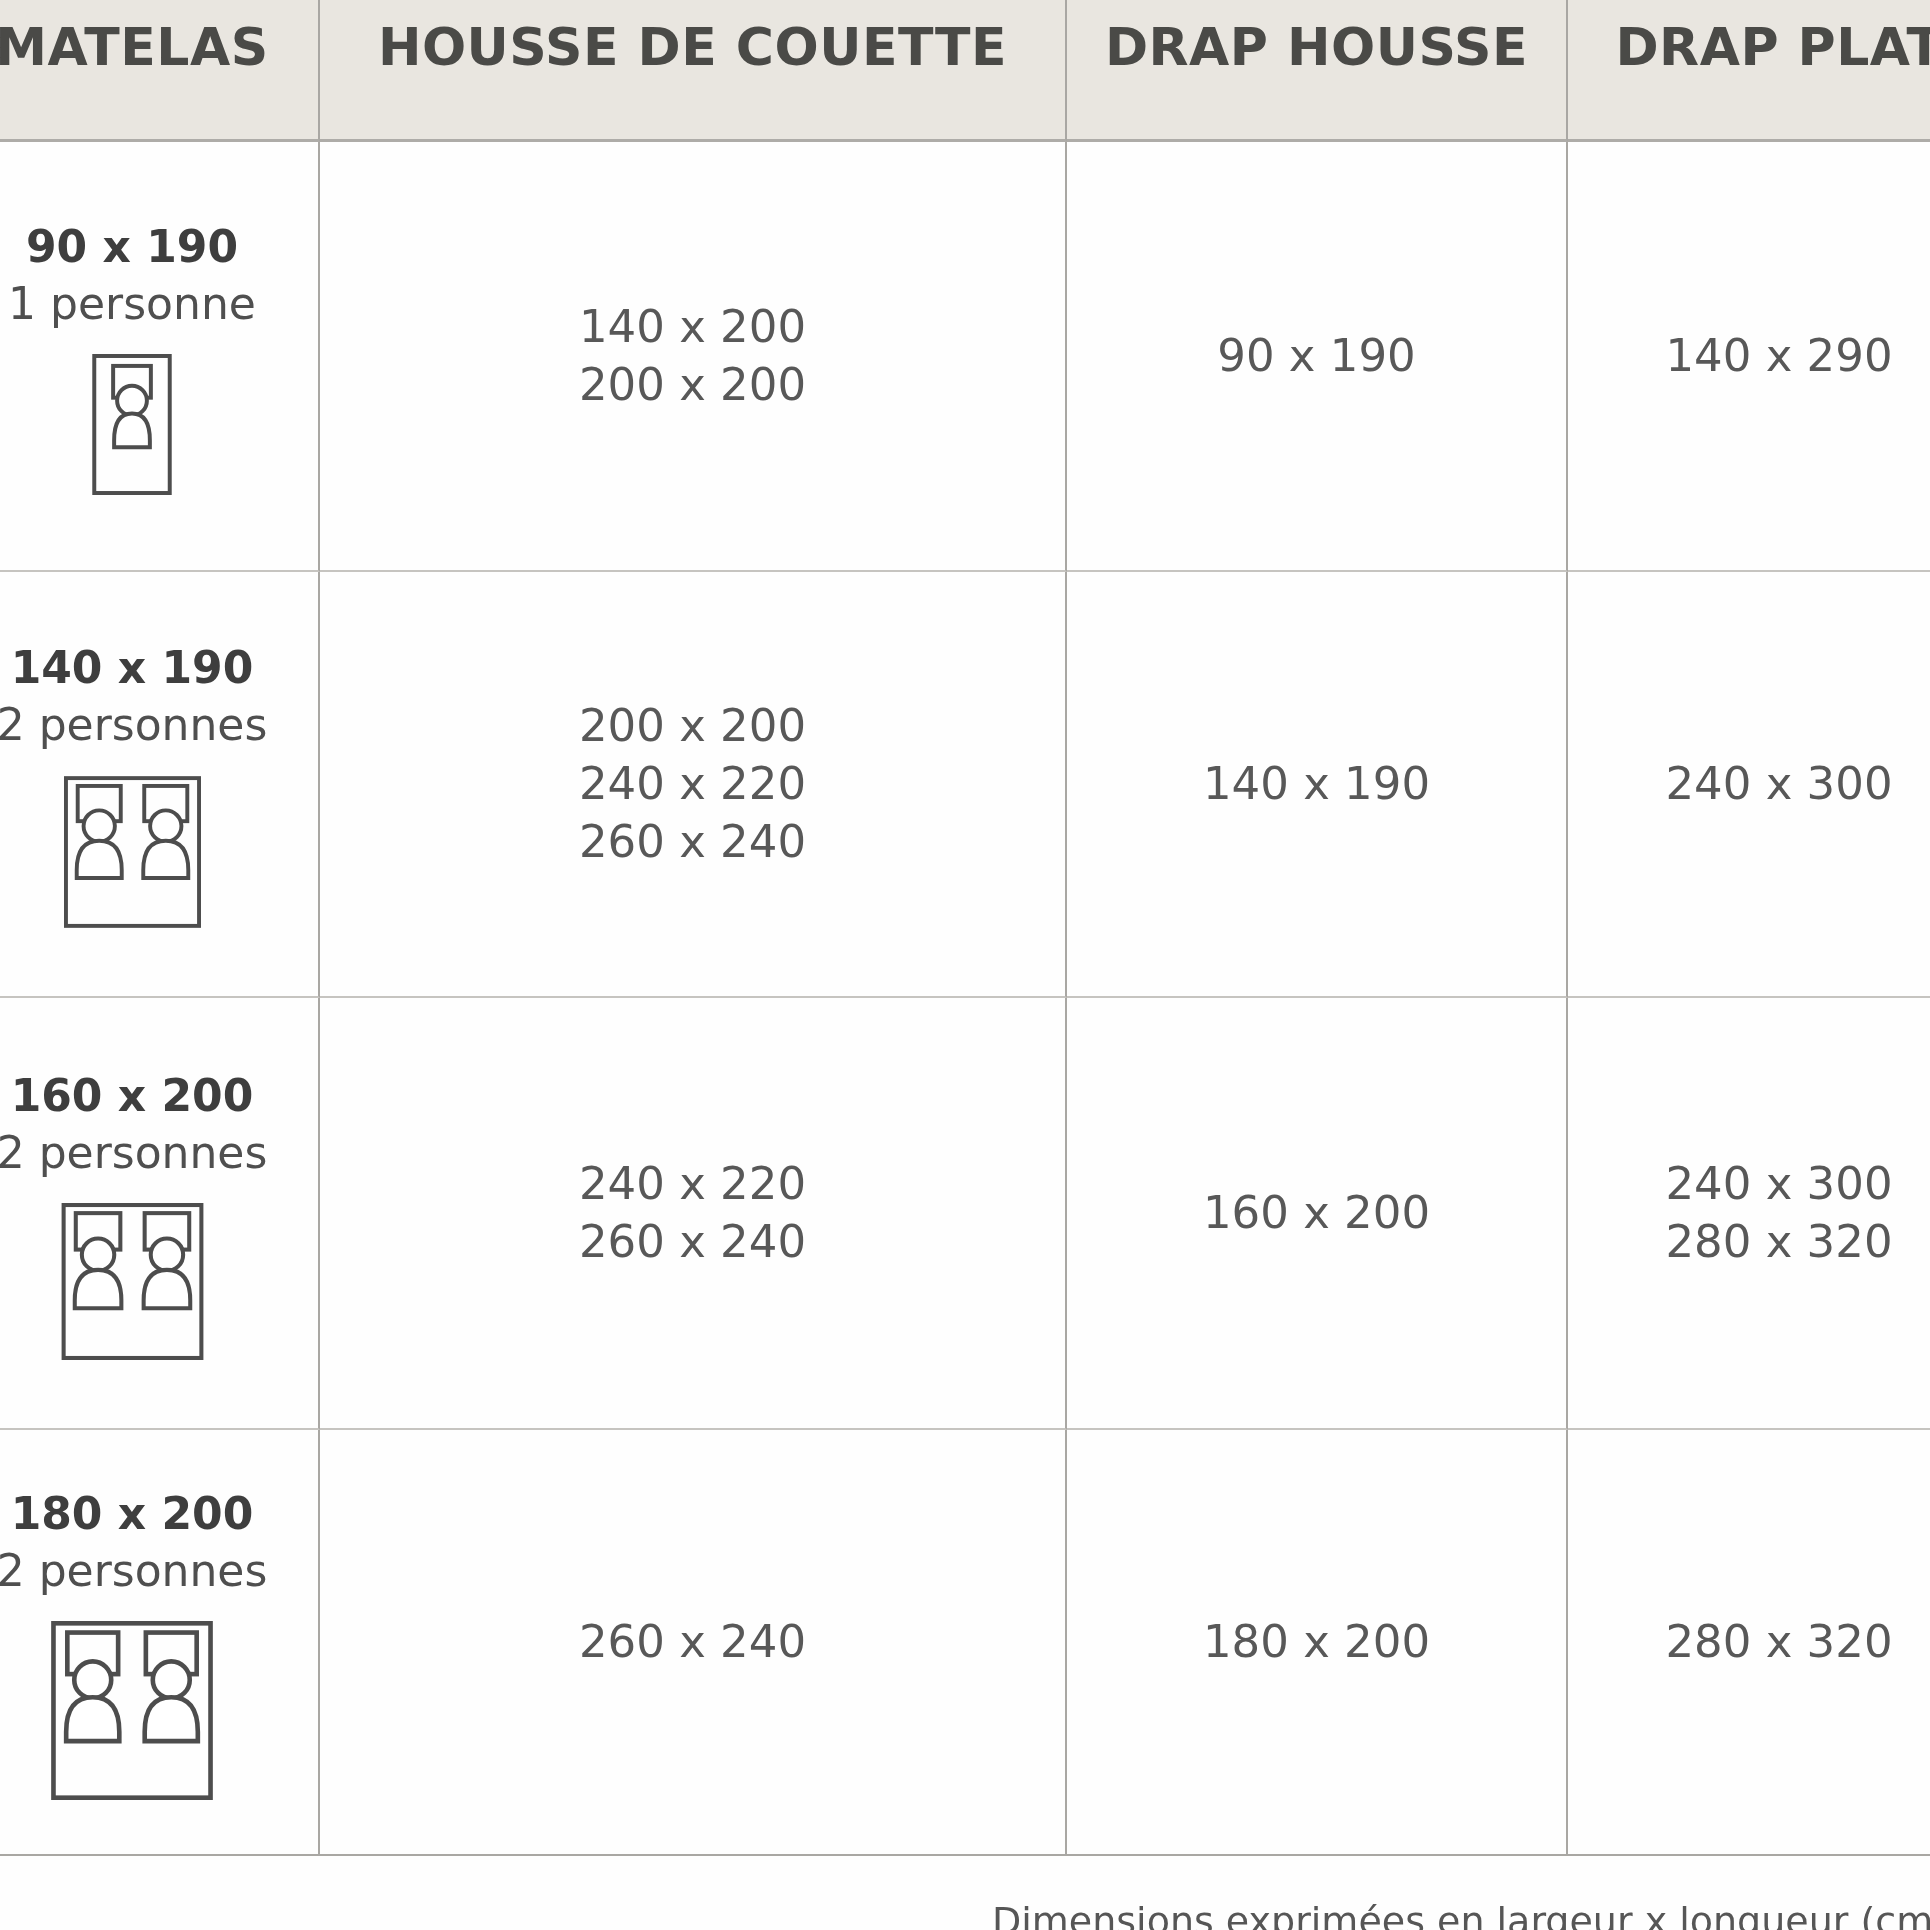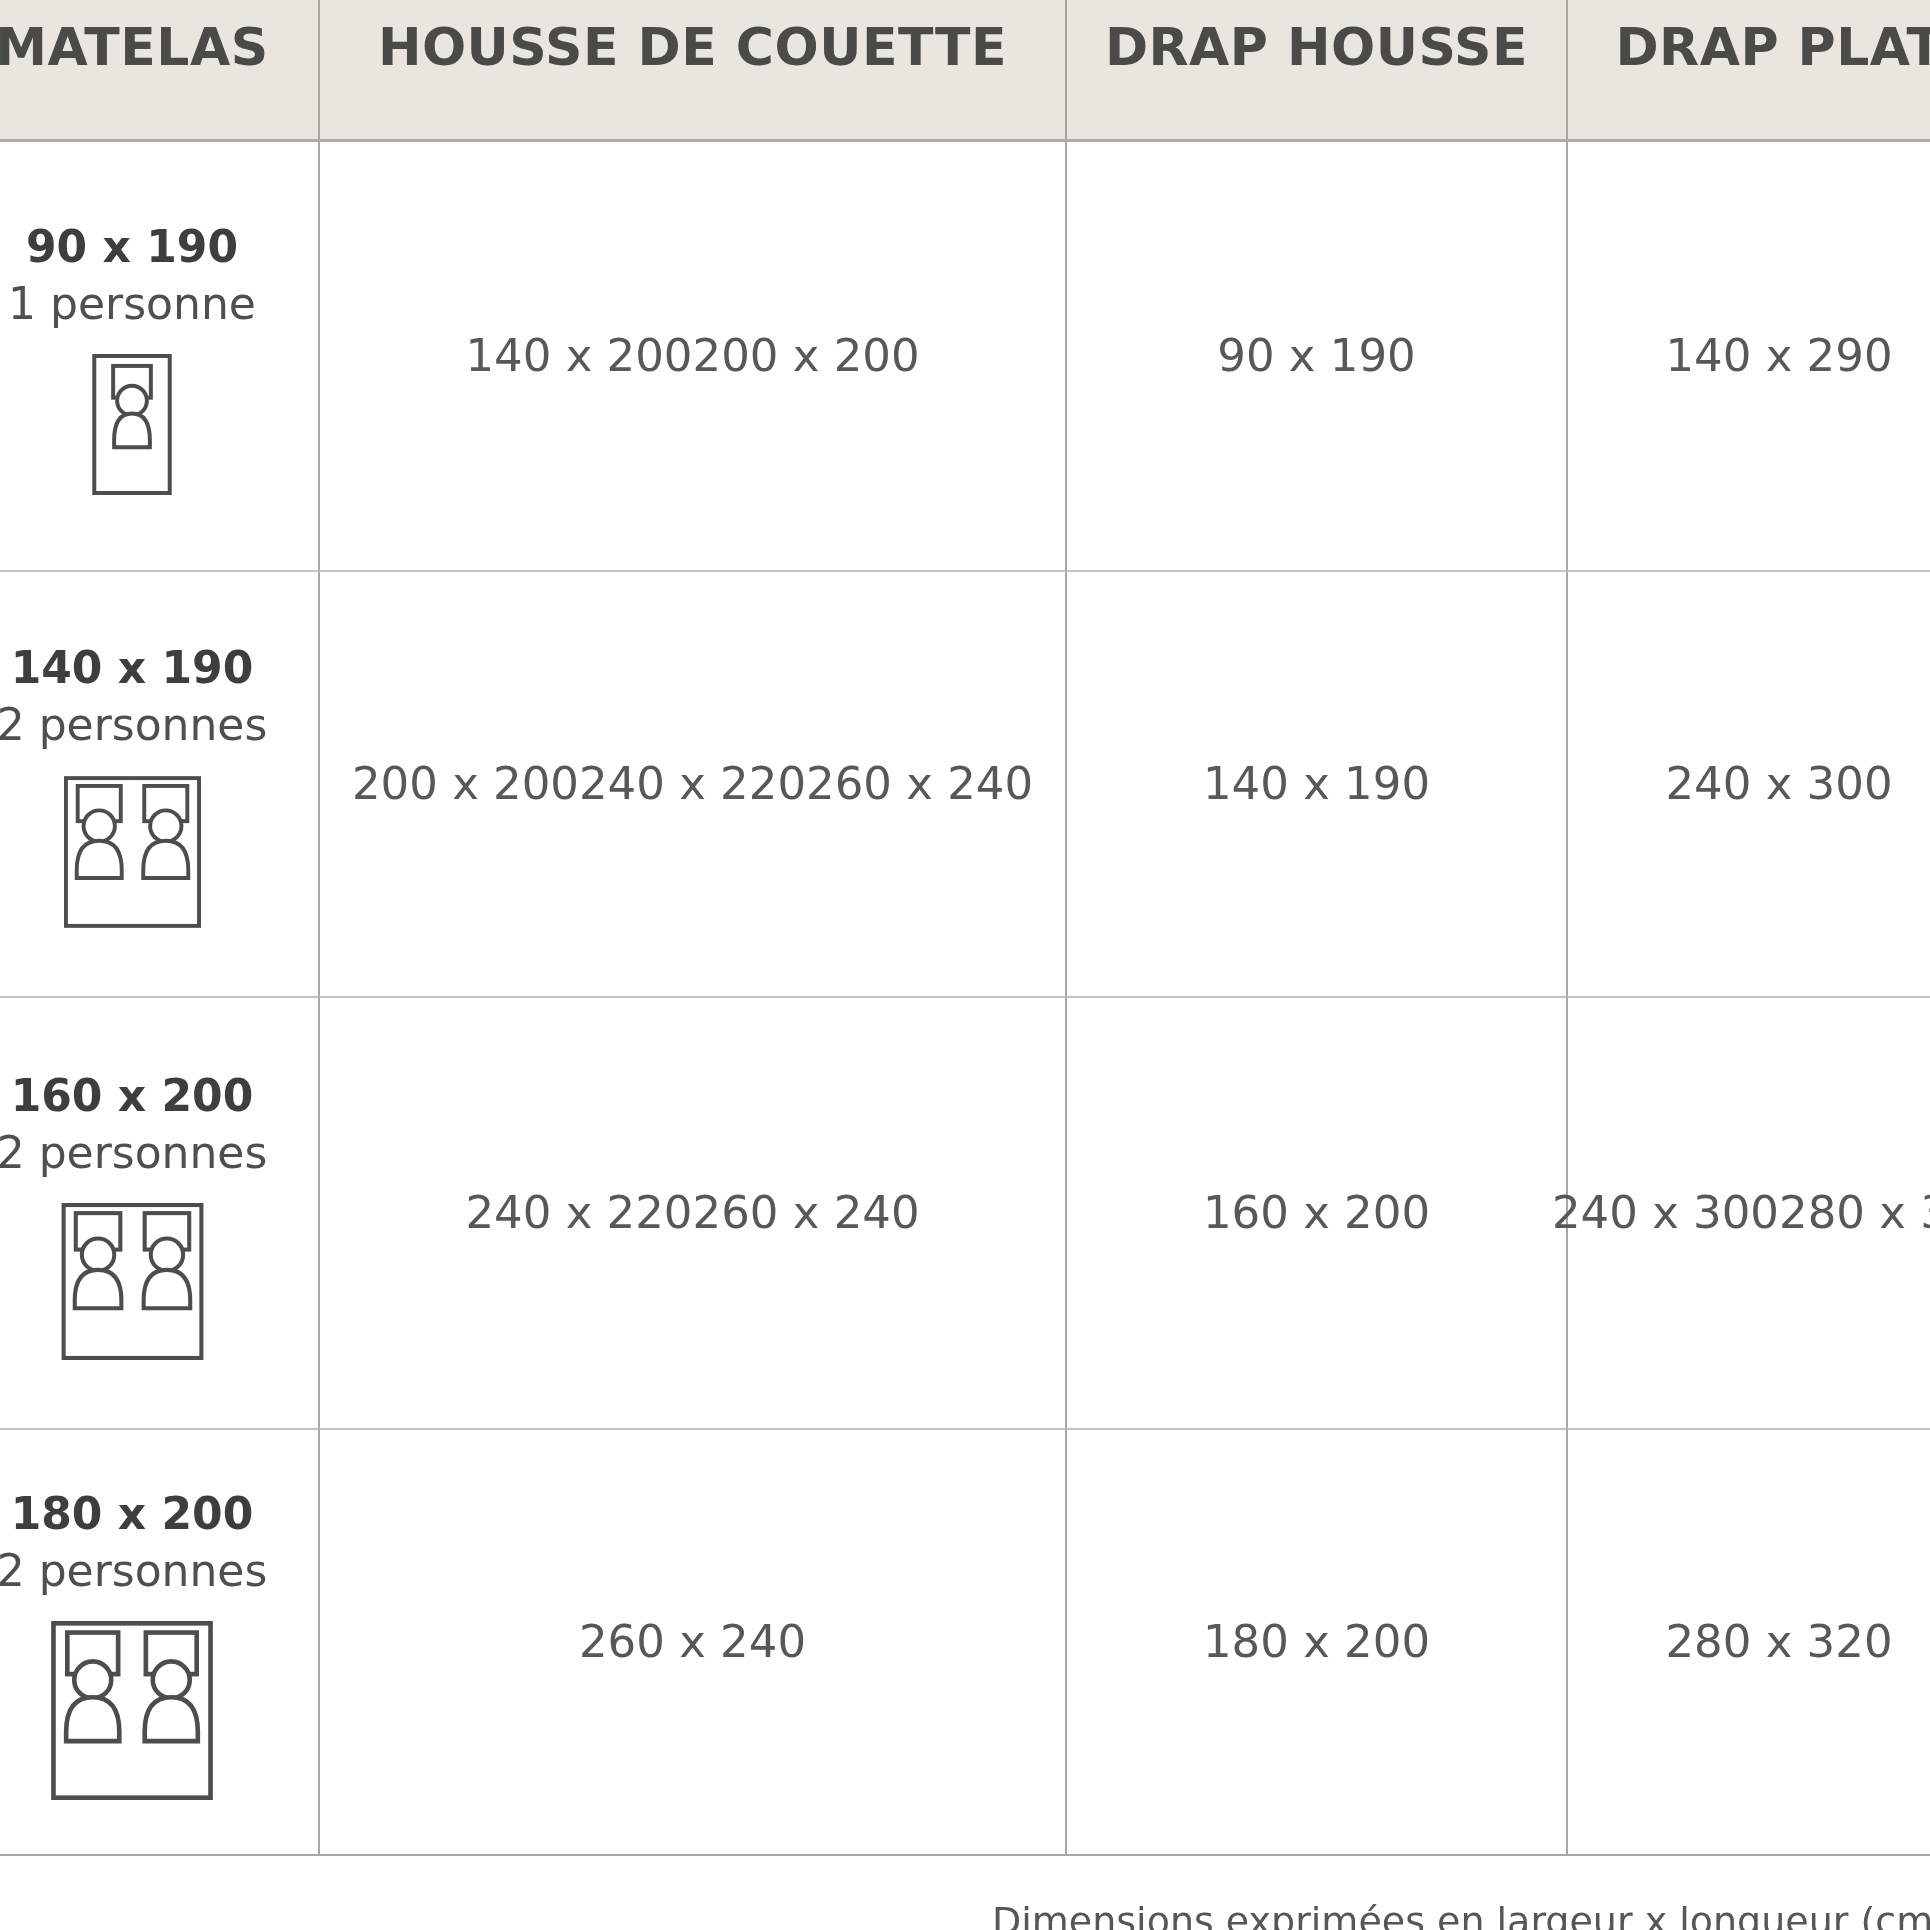--- a/index.html
+++ b/index.html
@@ -55,21 +55,21 @@
   }
   .m-cap{
     font-size:44px;line-height:57px;
     color:var(--capacity-text);white-space:nowrap;text-align:left;
   }
   .bed-icon{margin-top:22px;color:var(--icon-stroke);display:block;}
   .icon-r1{width:80px;height:141px;}
   .icon-r2{width:137px;height:154px;}
   .icon-r3{width:151px;height:157px;}
   .icon-r4{width:174px;height:179px;}
-  .lines{display:flex;flex-direction:row;}
+  .lines{display:flex;flex-direction:column;}
   .size-line{
     font-size:45px;line-height:58px;
     color:var(--value-text);
     text-align:center;white-space:nowrap;
   }
   .footer-note{
     position:absolute;left:992px;top:1899px;
     font-size:38px;line-height:44px;
     color:var(--footer-text);
     white-space:nowrap;

